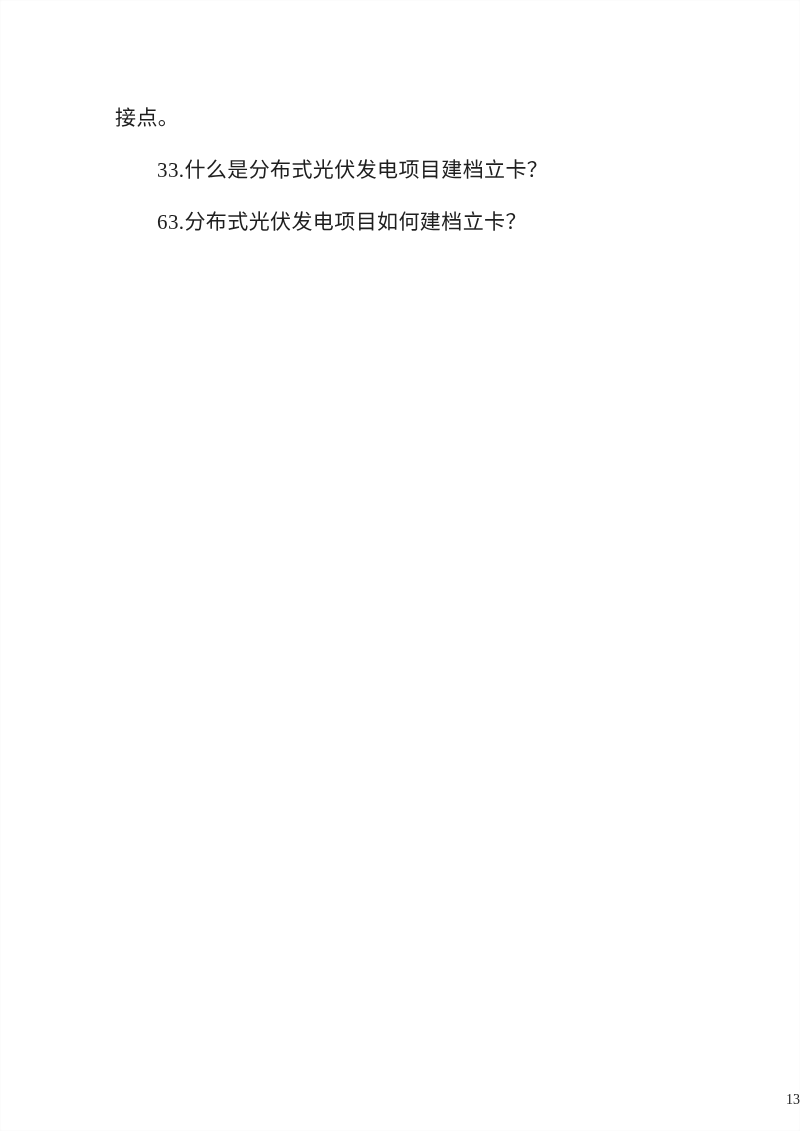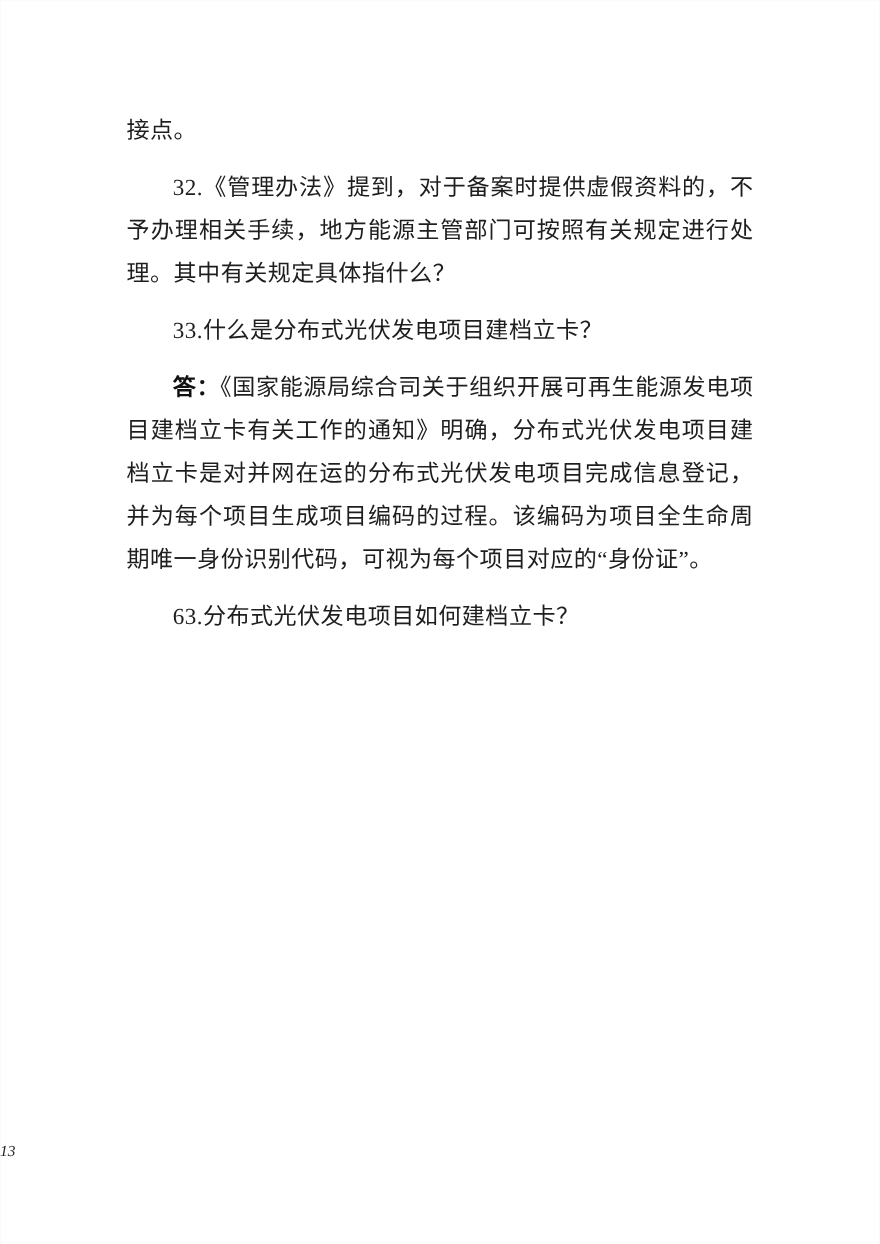--- a/index.html
+++ b/index.html
@@ -37,45 +37,42 @@
   .para.no-indent {
     text-indent: 0;
   }
   .answer-prefix {
     font-weight: bold;
     color: #111111;
   }
   .footer {
     position: absolute;
     left: 0;
-    top: 1038px;
+    top: 1090px;
     width: 100%;
-    text-align: left;
-    font-style: italic;
+    text-align: right;
   }
   .page-number {
     font-size: 14px;
     color: #222222;
     font-family: "Liberation Serif", "DejaVu Serif", serif;
   }
 </style>
 </head>
 <body>
 
 <div class="page">
   <div class="content">
 
     <p class="para no-indent">接点。</p>
 
-    <p class="para">32.《管理办法》提到，对于备案时提供虚假资料的，不予办理相关手续，地方能源主管部门可按照有关规定进行处理。其中有关规定具体指什么？</p>
 
 
     <p class="para">33.什么是分布式光伏发电项目建档立卡？</p>
 
-    <p class="para"><span class="answer-prefix">答：</span><span>《国家能源局综合司关于组织开展可再生能源发电项目建档立卡有关工作的通知》明确，分布式光伏发电项目建档立卡是对并网在运的分布式光伏发电项目完成信息登记，并为每个项目生成项目编码的过程。该编码为项目全生命周期唯一身份识别代码，可视为每个项目对应的“身份证”。</span></p>
 
     <p class="para">63.分布式光伏发电项目如何建档立卡？</p>
 
 
   </div>
 
   <div class="footer">
     <span class="page-number">13</span>
   </div>
 </div>

